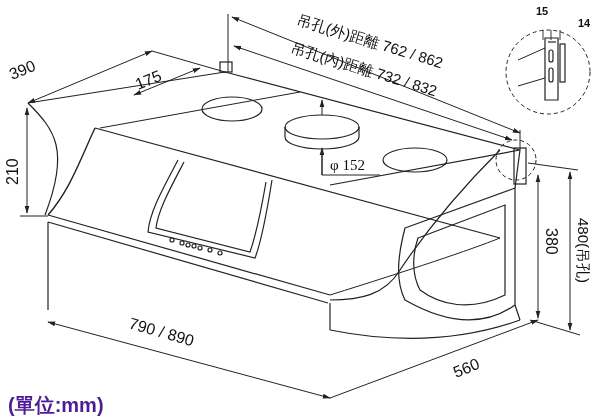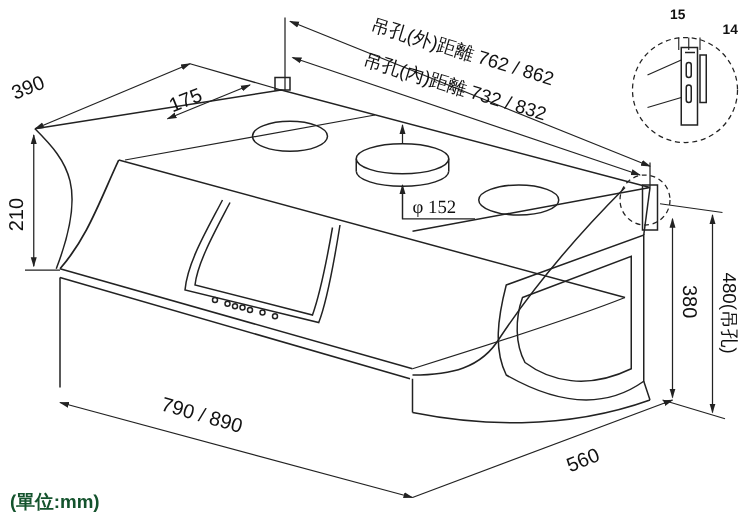--- a/index.html
+++ b/index.html
@@ -2,21 +2,21 @@
 <html><head>
   <meta charset="utf-8">
   <style>
     html, body { margin: 0; padding: 0; background: #ffffff; }
     body { width: 600px; height: 420px; overflow: hidden; position: relative; font-family: "Liberation Sans", "DejaVu Sans", sans-serif; }
     #canvas { position: absolute; left: 0; top: 0; width: 600px; height: 420px; }
     svg text { font-family: "Liberation Sans", "DejaVu Sans", sans-serif; fill: #111; }
     .dim { font-size: 16px; }
     .cn { font-size: 15px; }
     .serif { font-family: "Liberation Serif", "DejaVu Serif", serif; }
-    .unit { position: absolute; left: 8px; top: 392px; font-size: 15px; font-weight: bold; color: #14532d; }
+    .unit { position: absolute; left: 8px; top: 392px; font-size: 20px; font-weight: bold; color: #4c1d95; }
   </style>
 </head>
 <body>
 
 <div id="canvas">
 <svg width="600" height="420" viewBox="0 0 600 420" xmlns="http://www.w3.org/2000/svg">
   <defs>
     <marker id="arr" viewBox="0 0 10 10" refX="9" refY="5" markerWidth="8" markerHeight="8" orient="auto-start-reverse">
       <path d="M0,2 L10,5 L0,8 z" fill="#222"></path>
     </marker>

